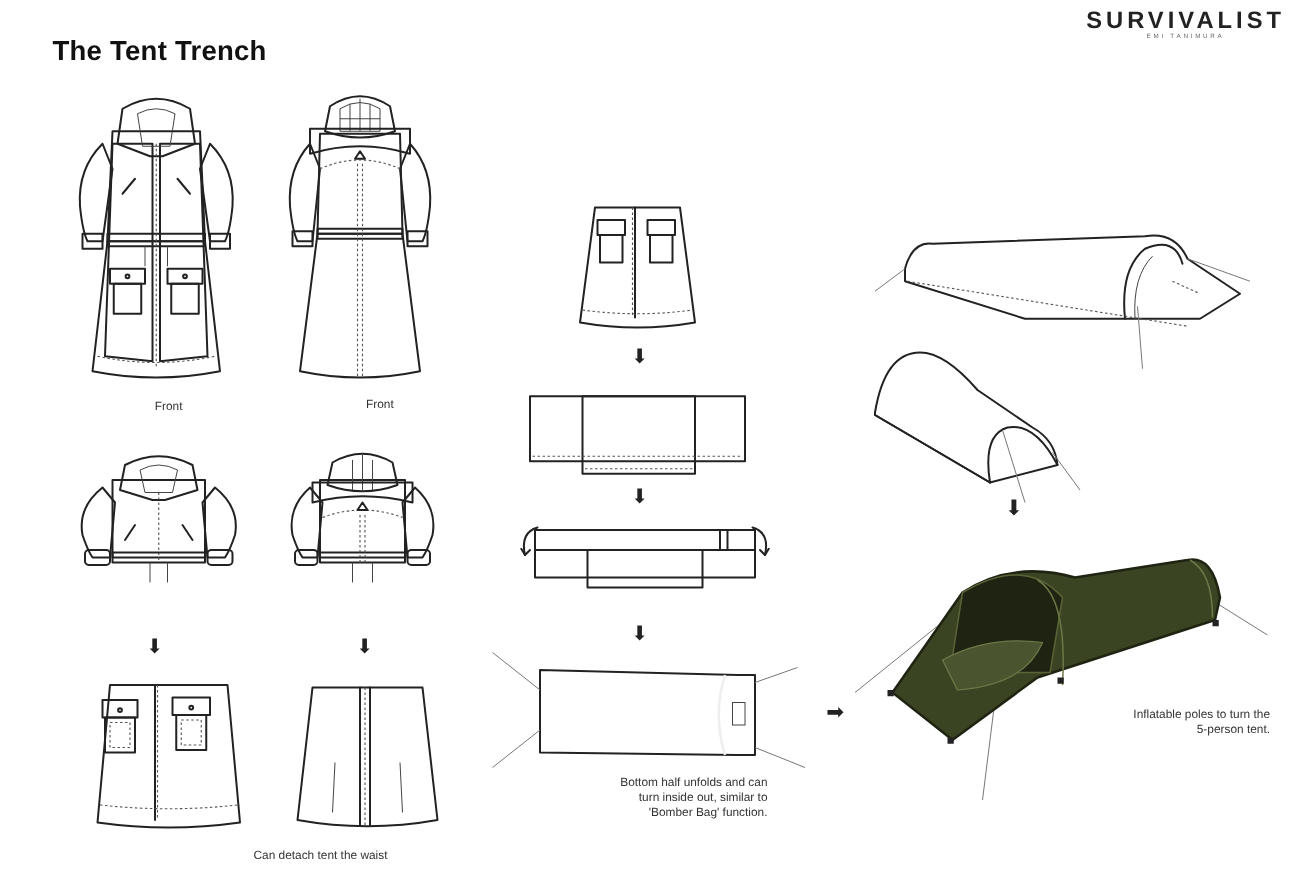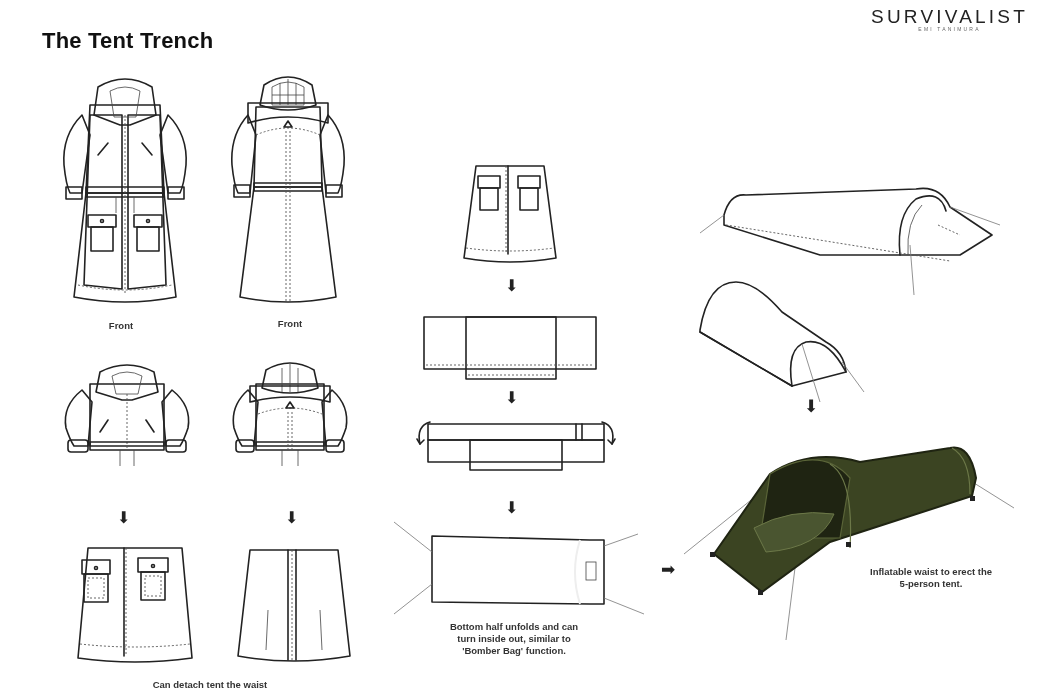--- a/index.html
+++ b/index.html
@@ -1,23 +1,23 @@
 <!DOCTYPE html>
 <html><head>
 <meta charset="utf-8">
 <style>
   html, body { margin: 0; padding: 0; background: #ffffff; }
   body { width: 1050px; height: 700px; position: relative; overflow: hidden;
          font-family: "Liberation Sans", sans-serif; color: #222; }
   .abs { position: absolute; }
   .title { left: 42px; top: 28px; font-size: 22px; font-weight: bold; color: #111; letter-spacing: 0.2px; }
   .brand { right: 22px; top: 6px; text-align: center; }
-  .brand-name { font-size: 19px; letter-spacing: 3.2px; color: #222; font-weight: normal; }
+  .brand-name { font-size: 19px; letter-spacing: 3.2px; color: #222; font-weight: bold; }
   .brand-sub { font-size: 5px; letter-spacing: 2.2px; color: #666; margin-top: -2px; }
-  .label { font-size: 9.5px; color: #333; text-align: center; line-height: 12px; font-weight: bold; }
+  .label { font-size: 9.5px; color: #333; text-align: right; line-height: 12px; }
   svg { position: absolute; overflow: visible; }
   .ink { stroke: #222; fill: none; stroke-width: 1.6; stroke-linejoin: round; stroke-linecap: round; }
   .thin { stroke: #444; fill: none; stroke-width: 0.8; }
   .dash { stroke: #555; fill: none; stroke-width: 0.9; stroke-dasharray: 2 2; }
   .guy { stroke: #777; fill: none; stroke-width: 0.8; }
 </style>
 </head>
 <body>
 
 <div class="abs title">The Tent Trench</div>
@@ -232,15 +232,15 @@
   <path d="M84 90 Q120 70 164 76 Q150 110 96 114 Z" fill="#4a5530" stroke="#6c7848" stroke-width="1"></path>
   <path d="M160 26 Q184 40 180 110" stroke="#6c7848" stroke-width="1.2" fill="none"></path>
   <path d="M282 10 Q300 20 300 56" stroke="#6c7848" stroke-width="1.2" fill="none"></path>
   <rect x="40" y="114" width="5" height="5" fill="#222"></rect>
   <rect x="88" y="152" width="5" height="5" fill="#222"></rect>
   <rect x="176" y="104" width="5" height="5" fill="#222"></rect>
   <rect x="300" y="58" width="5" height="5" fill="#222"></rect>
 </svg>
 
 <div class="abs label" style="left:846px;top:566px;width:170px">
-  <div>Inflatable waist to erect the</div>
+  <div>Inflatable poles to turn the</div>
   <div>5-person tent.</div>
 </div>
 
 </body></html>

